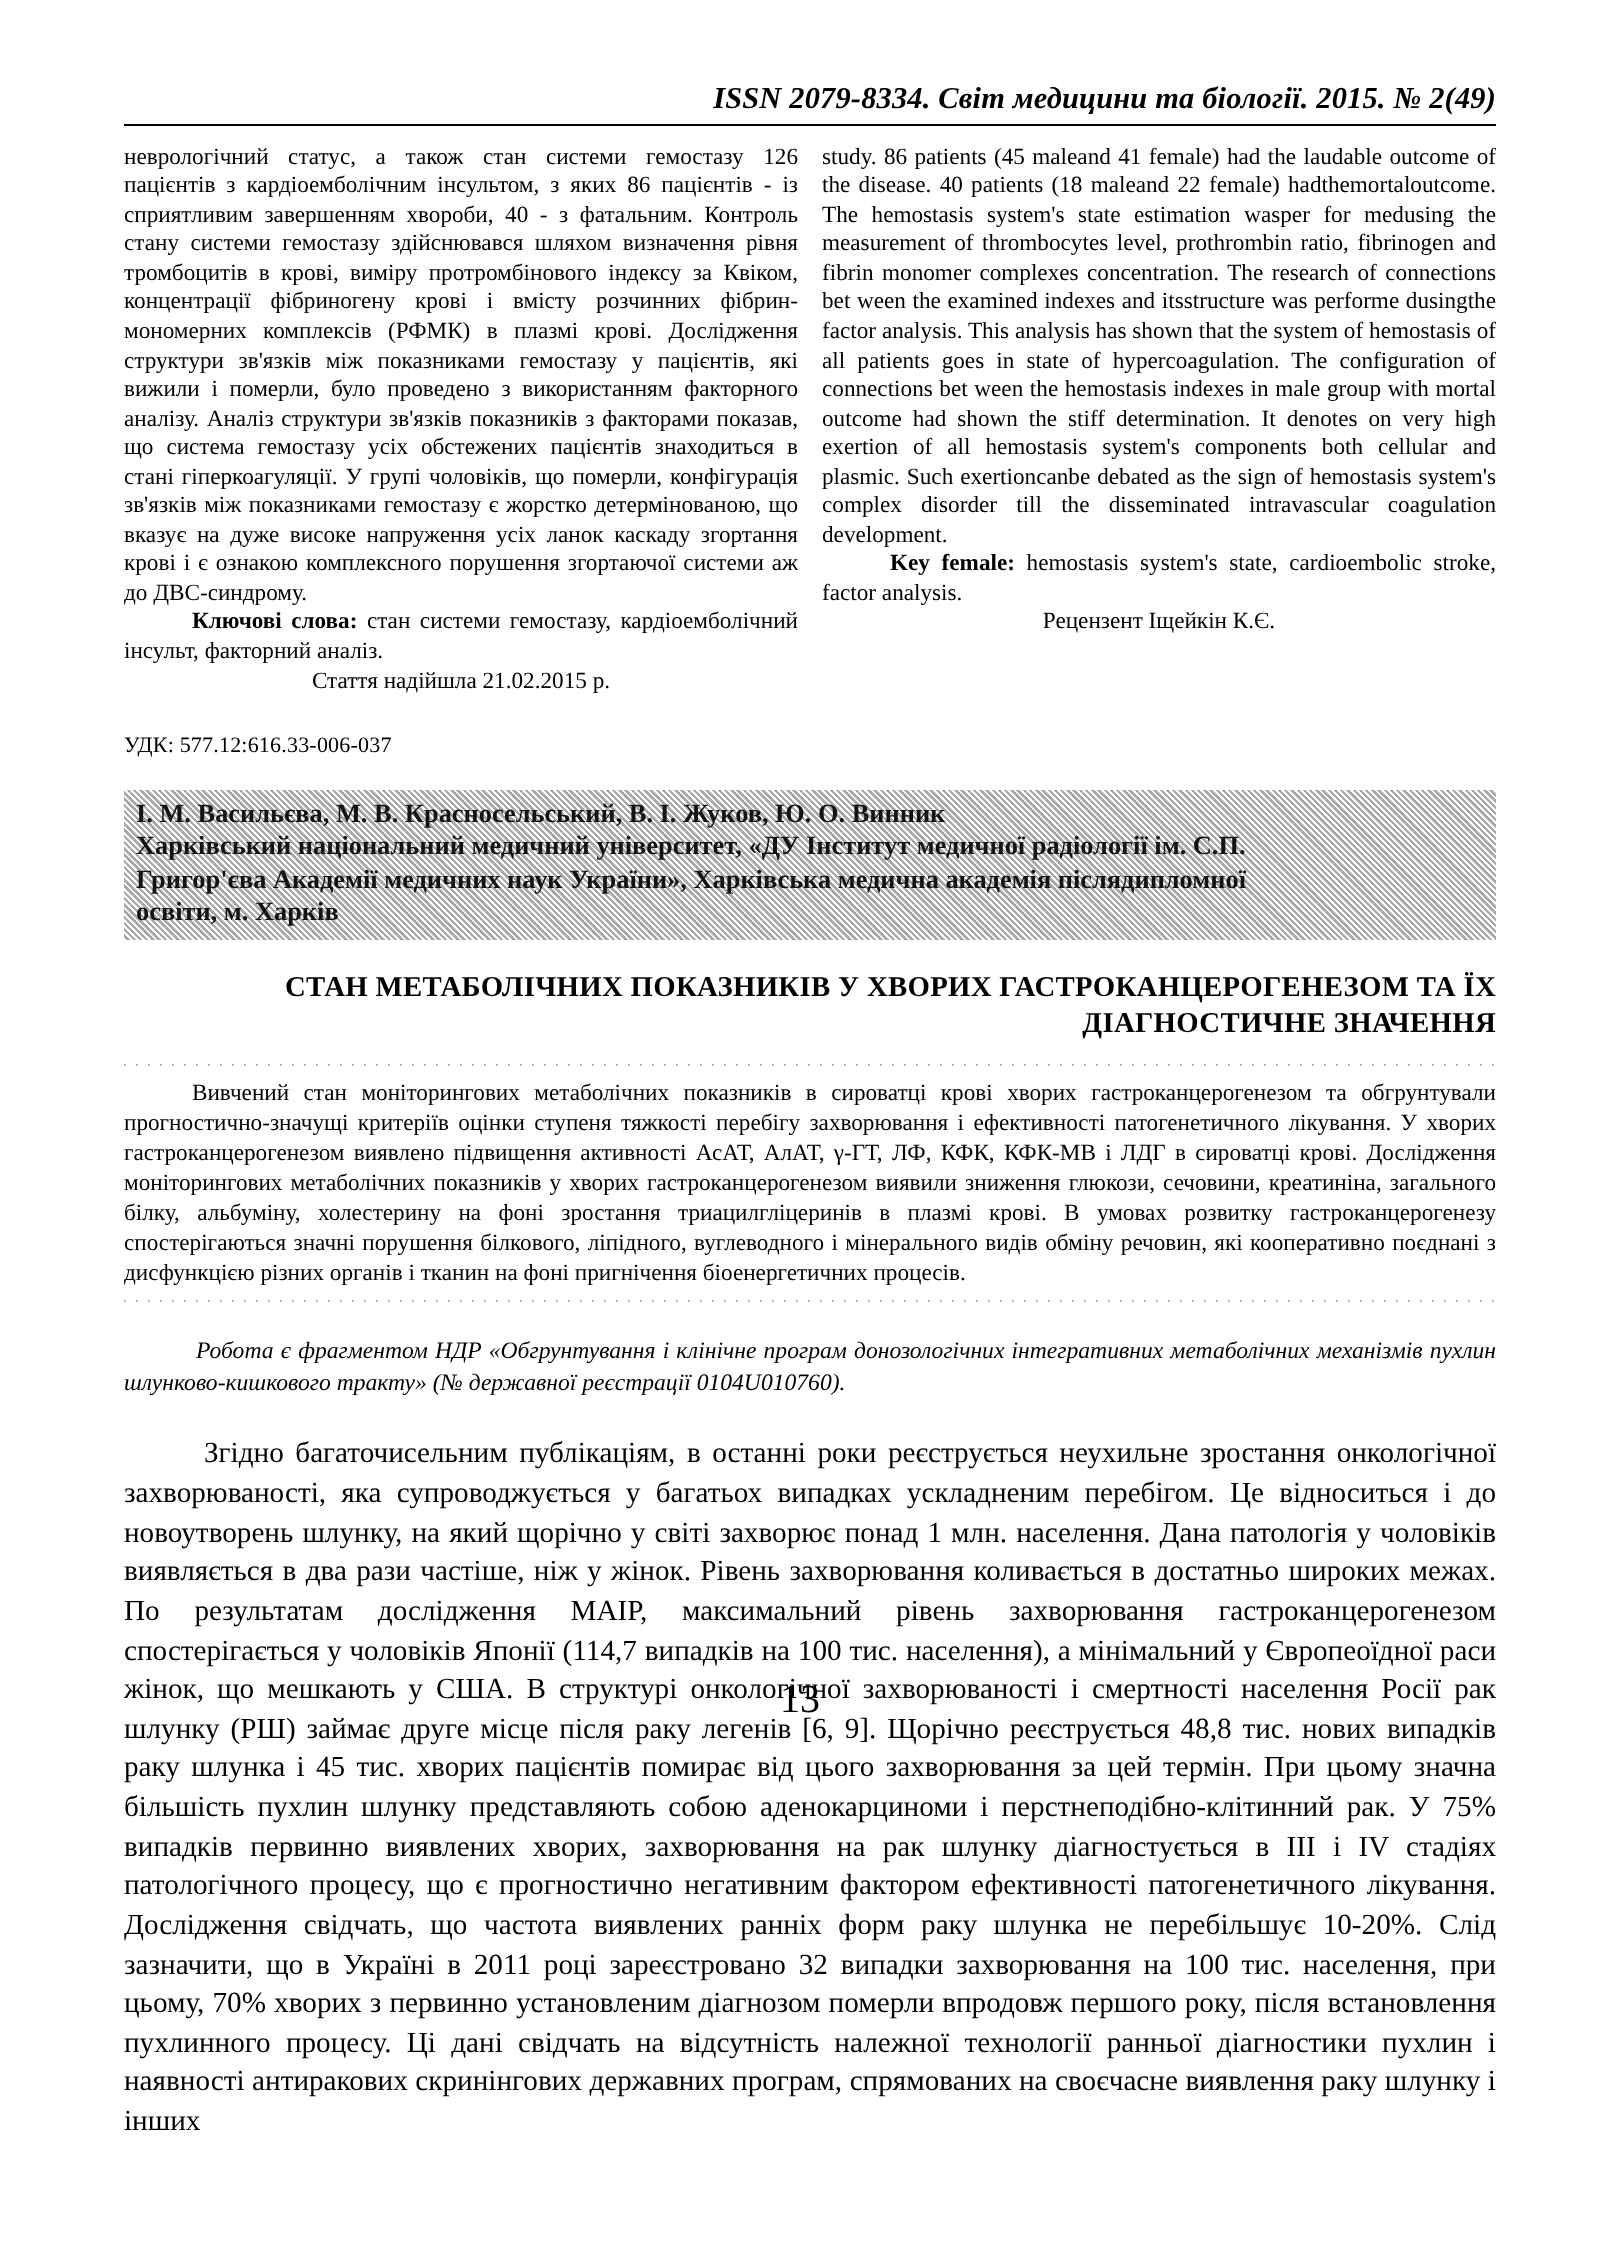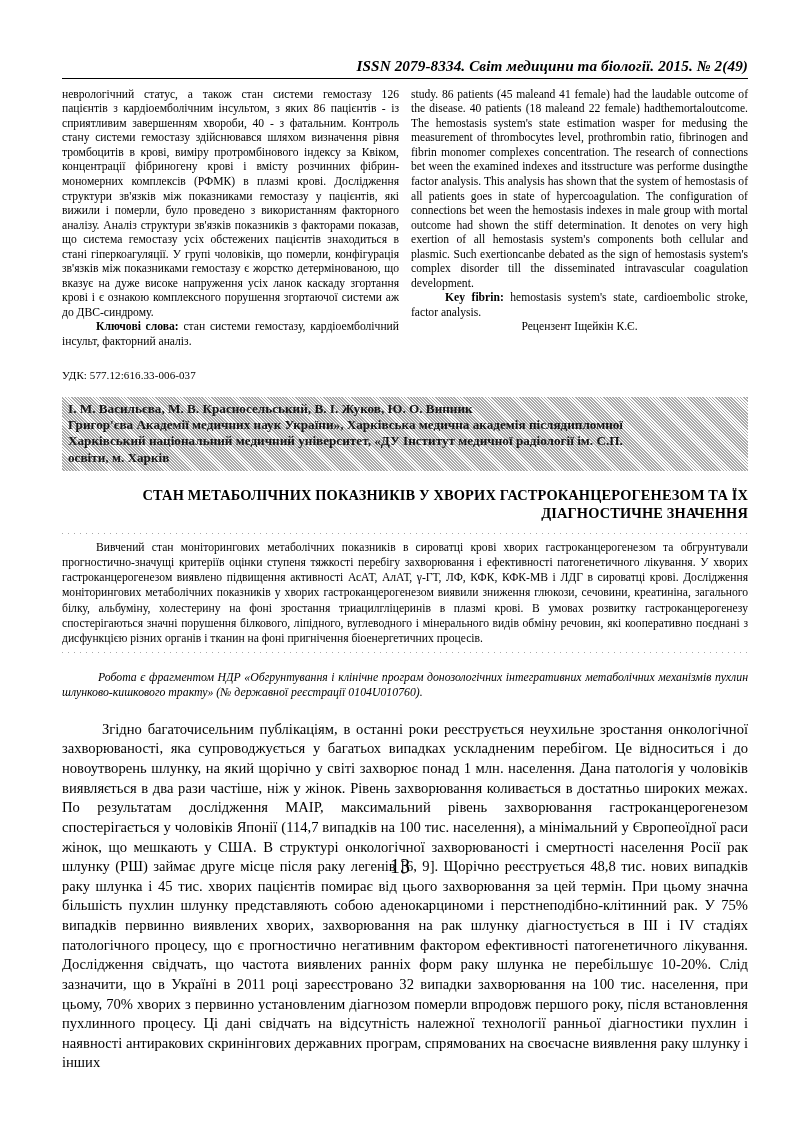--- a/index.html
+++ b/index.html
@@ -16,21 +16,20 @@
     overflow: hidden;
   }
 
   .page {
     position: absolute;
     left: 0; top: 0;
     width: 800px;
     height: 880px;
     box-sizing: border-box;
     padding: 0 52px 0 62px;
-    margin-top: 16px;
   }
 
   
   .running-head {
     margin-top: 42px;
     text-align: right;
     font-style: italic;
     font-weight: bold;
     font-size: 15.2px;
     letter-spacing: 0.1px;
@@ -160,38 +159,39 @@
   <div class="running-head">ISSN 2079-8334. Світ медицини та біології. 2015. № 2(49)</div>
   <div class="head-rule"></div>
 
   <div class="cols">
 
     <div class="col left">
       <p>неврологічний статус, а також стан системи гемостазу 126 пацієнтів з кардіоемболічним інсультом, з яких 86 пацієнтів - із сприятливим завершенням хвороби, 40 - з фатальним. Контроль стану системи гемостазу здійснювався шляхом визначення рівня тромбоцитів в крові, виміру протромбінового індексу за Квіком, концентрації фібриногену крові і вмісту розчинних фібрин-мономерних комплексів (РФМК) в плазмі крові. Дослідження структури зв'язків між показниками гемостазу у пацієнтів, які вижили і померли, було проведено з використанням факторного аналізу. Аналіз структури зв'язків показників з факторами показав, що система гемостазу усіх обстежених пацієнтів знаходиться в стані гіперкоагуляції. У групі чоловіків, що померли, конфігурація зв'язків між показниками гемостазу є жорстко детермінованою, що вказує на дуже високе напруження усіх ланок каскаду згортання крові і є ознакою комплексного порушення згортаючої системи аж до ДВС-синдрому.</p>
       <p class="indent">
         <span style="display:inline-block;width:34px"></span><span class="kw">Ключові слова:</span><span> стан системи гемостазу, кардіоемболічний інсульт, факторний аналіз.</span>
       </p>
+      <p class="rightalign">Стаття надійшла 21.02.2015 р.</p>
     </div>
 
     <div class="col right">
       <p>study. 86 patients (45 maleand 41 female) had the laudable outcome of the disease. 40 patients (18 maleand 22 female) hadthemortaloutcome. The hemostasis system's state estimation wasper for medusing the measurement of thrombocytes level, prothrombin ratio, fibrinogen and fibrin monomer complexes concentration. The research of connections bet ween the examined indexes and itsstructure was performe dusingthe factor analysis. This analysis has shown that the system of hemostasis of all patients goes in state of hypercoagulation. The configuration of connections bet ween the hemostasis indexes in male group with mortal outcome had shown the stiff determination. It denotes on very high exertion of all hemostasis system's components both cellular and plasmic. Such exertioncanbe debated as the sign of hemostasis system's complex disorder till the disseminated intravascular coagulation development.</p>
       <p class="indent">
-        <span style="display:inline-block;width:34px"></span><span class="kw">Key fibrin:</span><span> hemostasis system's state, cardioembolic stroke, factor analysis.</span>
+        <span style="display:inline-block;width:34px"></span><span class="kw">Key female:</span><span> hemostasis system's state, cardioembolic stroke, factor analysis.</span>
       </p>
       <p class="rightalign">Рецензент Іщейкін К.Є.</p>
     </div>
 
   </div>
 
   <div class="udc">УДК: 577.12:616.33-006-037</div>
 
   <div class="authors-band">
     <span class="line">І. М. Васильєва, М. В. Красносельський, В. І. Жуков, Ю. О. Винник</span>
+    <span class="line">Харківський національний медичний університет, «ДУ Інститут медичної радіології ім. С.П.</span>
     <span class="line">Григор'єва Академії медичних наук України», Харківська медична академія післядипломної</span>
-    <span class="line">Харківський національний медичний університет, «ДУ Інститут медичної радіології ім. С.П.</span>
     <span class="line">освіти, м. Харків</span>
   </div>
 
   <div class="article-title">
     <span>СТАН МЕТАБОЛІЧНИХ ПОКАЗНИКІВ У ХВОРИХ ГАСТРОКАНЦЕРОГЕНЕЗОМ ТА ЇХ</span>
     <span>ДІАГНОСТИЧНЕ ЗНАЧЕННЯ</span>
   </div>
 
   <div class="zigzag"></div>
 

